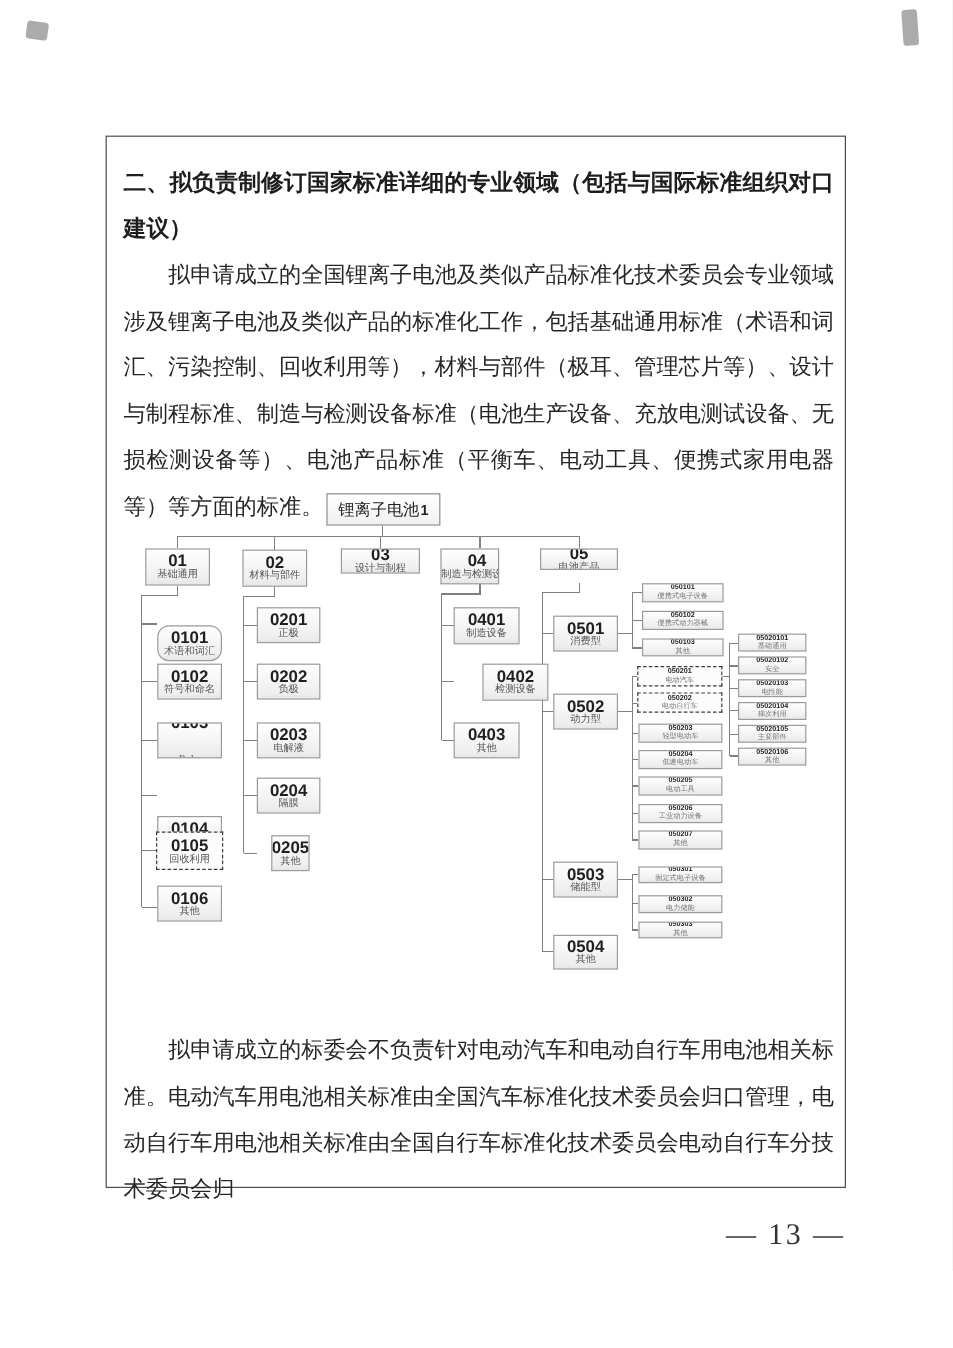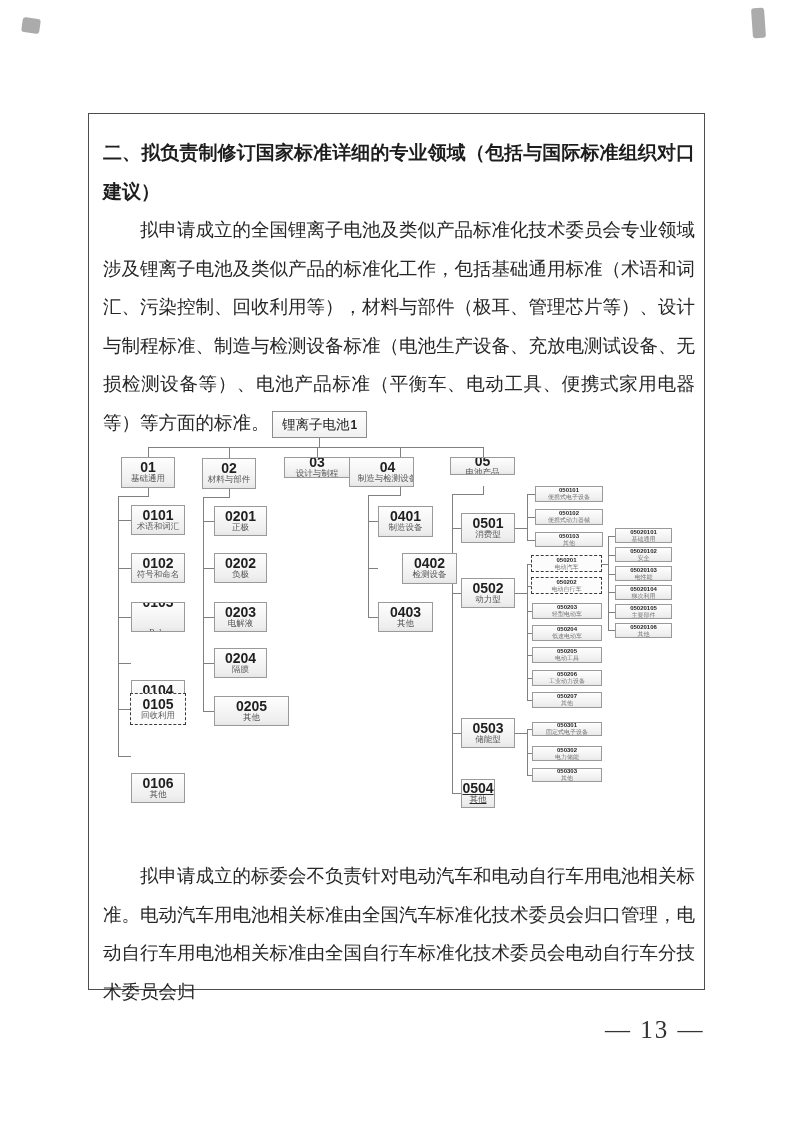--- a/index.html
+++ b/index.html
@@ -93,69 +93,69 @@
         <span class="label">基础通用</span>
       </div>
       <div class="node" style="left: 202px; top: 458px; width: 54px; height: 31px;">
         <span class="code">02</span>
         <span class="label">材料与部件</span>
       </div>
       <div class="node" style="left: 284px; top: 457px; width: 66px; height: 21px;">
         <span class="code">03</span>
         <span class="label">设计与制程</span>
       </div>
-      <div class="node" style="left: 349px; top: 457px; width: 65px; height: 30px; padding-left: 12px;">
+      <div class="node" style="left: 367px; top: 457px; width: 49px; height: 30px; padding-left: 12px;">
         <span class="code">04</span>
         <span class="label">制造与检测设备</span>
       </div>
       <div class="node" style="left: 450px; top: 457px; width: 65px; height: 18px;">
         <span class="code">05</span>
         <span class="label">电池产品</span>
       </div>
-      <div class="node" style="left: 131px; top: 505px; width: 54px; height: 30px;">
+      <div class="node" style="left: 131px; top: 521px; width: 54px; height: 30px; border-radius: 10px;">
         <span class="code">0101</span>
         <span class="label">术语和词汇</span>
       </div>
       <div class="node" style="left: 131px; top: 553px; width: 54px; height: 30px;">
         <span class="code">0102</span>
         <span class="label">符号和命名</span>
       </div>
       <div class="node" style="left: 131px; top: 602px; width: 54px; height: 30px; gap: 19px;">
         <span class="code">0103</span>
         <span class="label">Rohs</span>
       </div>
       <div class="node" style="left: 131px; top: 680px; width: 54px; height: 30px;">
         <span class="code">0104</span>
         <span class="label">运输</span>
       </div>
       <div class="node dashed" style="left: 130px; top: 693px; width: 56px; height: 32px;">
         <span class="code">0105</span>
         <span class="label">回收利用</span>
       </div>
-      <div class="node" style="left: 131px; top: 773px; width: 54px; height: 30px;">
+      <div class="node" style="left: 131px; top: 738px; width: 54px; height: 30px;">
         <span class="code">0106</span>
         <span class="label">其他</span>
       </div>
       <div class="node" style="left: 214px; top: 506px; width: 53px; height: 30px;">
         <span class="code">0201</span>
         <span class="label">正极</span>
       </div>
       <div class="node" style="left: 214px; top: 553px; width: 53px; height: 30px;">
         <span class="code">0202</span>
         <span class="label">负极</span>
       </div>
       <div class="node" style="left: 214px; top: 602px; width: 53px; height: 30px;">
         <span class="code">0203</span>
         <span class="label">电解液</span>
       </div>
       <div class="node" style="left: 214px; top: 648px; width: 53px; height: 30px;">
         <span class="code">0204</span>
         <span class="label">隔膜</span>
       </div>
-      <div class="node" style="left: 214px; top: 696px; width: 75px; height: 30px;">
+      <div class="node" style="left: 226px; top: 696px; width: 32px; height: 30px;">
         <span class="code">0205</span>
         <span class="label">其他</span>
       </div>
       <div class="node" style="left: 378px; top: 506px; width: 55px; height: 31px;">
         <span class="code">0401</span>
         <span class="label">制造设备</span>
       </div>
       <div class="node" style="left: 378px; top: 553px; width: 55px; height: 31px; margin-left: 24px;">
         <span class="code">0402</span>
         <span class="label">检测设备</span>
@@ -169,21 +169,21 @@
         <span class="label">消费型</span>
       </div>
       <div class="node" style="left: 461px; top: 578px; width: 54px; height: 30px;">
         <span class="code">0502</span>
         <span class="label">动力型</span>
       </div>
       <div class="node" style="left: 461px; top: 718px; width: 54px; height: 30px;">
         <span class="code">0503</span>
         <span class="label">储能型</span>
       </div>
-      <div class="node" style="left: 461px; top: 779px; width: 34px; height: 29px; text-decoration: underline;">
+      <div class="node" style="left: 461px; top: 779px; width: 54px; height: 29px;">
         <span class="code">0504</span>
         <span class="label">其他</span>
       </div>
       <div class="node small" style="left: 535px; top: 486px; width: 68px; height: 16px;">
         <span class="code">050101</span>
         <span class="label">便携式电子设备</span>
       </div>
       <div class="node small" style="left: 535px; top: 509px; width: 68px; height: 16px;">
         <span class="code">050102</span>
         <span class="label">便携式动力器械</span>

